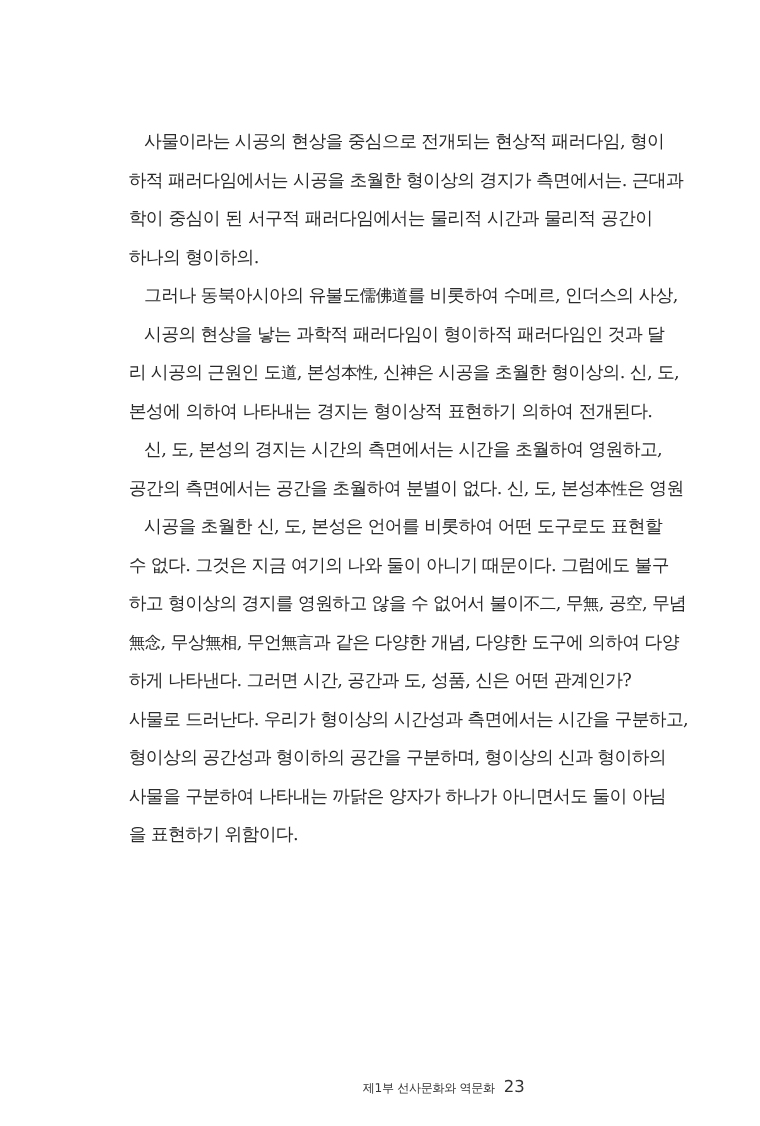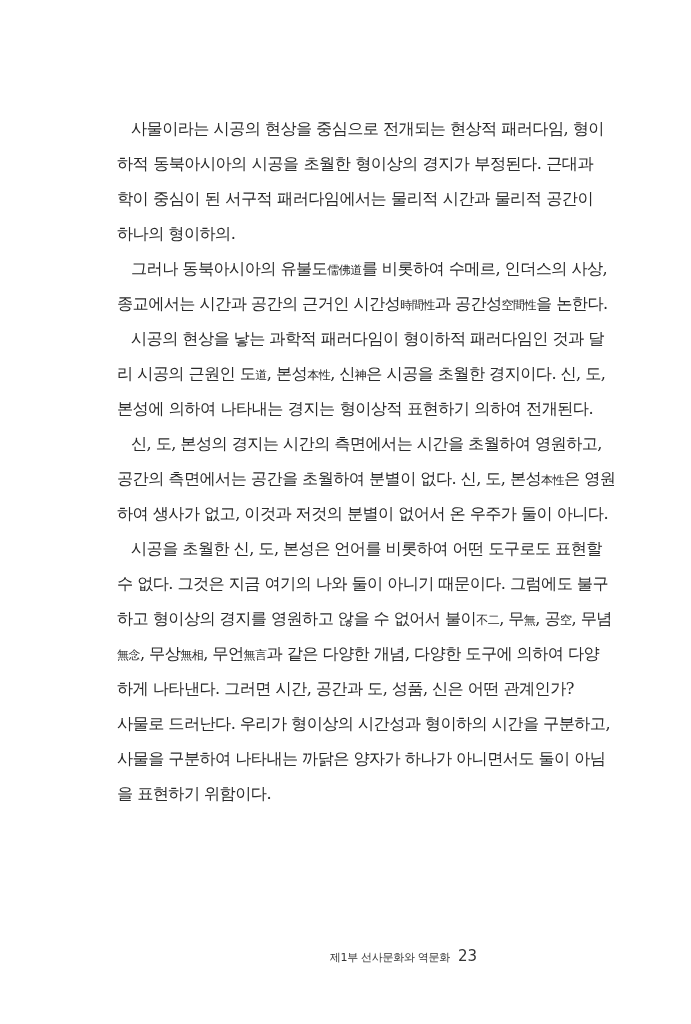--- a/index.html
+++ b/index.html
@@ -8,52 +8,51 @@
   .text-block { position: absolute; left: 117px; top: 111px; width: 476px; }
   .line {
     height: 35px; line-height: 35px;
     font-family: "DejaVu Serif", "Liberation Serif", serif;
     font-size: 16.2px; color: #2a2a2a;
     white-space: nowrap; text-align: justify; text-align-last: justify;
     letter-spacing: -0.6px;
   }
   .line.indent { padding-left: 14px; }
   .line.last { text-align-last: left; }
-  .han { font-size: 12px; letter-spacing: -0.5px; }
+  .han { font-size: 15px; letter-spacing: -0.5px; }
   .footer {
     position: absolute; right: 95px; top: 947px;
     font-family: "DejaVu Sans", "Liberation Sans", sans-serif;
     color: #333; display: flex; align-items: baseline; gap: 8px;
   }
   .footer .chapter { font-size: 11px; letter-spacing: -0.3px; }
-  .footer .pageno { font-size: 15px; }
+  .footer .pageno { font-size: 15px; margin-top: 32px; }
 </style>
 </head>
 <body>
 
 <div class="page">
   <div class="text-block" id="text-block">
       <div class="line indent"><span>사물이라는 시공의 현상을 중심으로 전개되는 현상적 패러다임, 형이</span></div>
-      <div class="line"><span>하적 동북아시아의 시공을 초월한 형이상의 경지가 부정된다. 근대과</span></div>
+      <div class="line"><span>하적 패러다임에서는 시공을 초월한 형이상의 경지가 측면에서는. 근대과</span></div>
       <div class="line"><span>학이 중심이 된 서구적 패러다임에서는 물리적 시간과 물리적 공간이</span></div>
       <div class="line last"><span>하나의 형이하의.</span></div>
       <div class="line indent"><span>그러나 동북아시아의 유불도</span><span class="han">儒佛道</span><span>를 비롯하여 수메르, 인더스의 사상,</span></div>
-      <div class="line"><span>종교에서는 시간과 공간의 근거인 시간성</span><span class="han">時間性</span><span>과 공간성</span><span class="han">空間性</span><span>을 논한다.</span></div>
       <div class="line indent"><span>시공의 현상을 낳는 과학적 패러다임이 형이하적 패러다임인 것과 달</span></div>
-      <div class="line"><span>리 시공의 근원인 도</span><span class="han">道</span><span>, 본성</span><span class="han">本性</span><span>, 신</span><span class="han">神</span><span>은 시공을 초월한 경지이다. 신, 도,</span></div>
+      <div class="line"><span>리 시공의 근원인 도</span><span class="han">道</span><span>, 본성</span><span class="han">本性</span><span>, 신</span><span class="han">神</span><span>은 시공을 초월한 형이상의. 신, 도,</span></div>
       <div class="line"><span>본성에 의하여 나타내는 경지는 형이상적 표현하기 의하여 전개된다.</span></div>
       <div class="line indent"><span>신, 도, 본성의 경지는 시간의 측면에서는 시간을 초월하여 영원하고,</span></div>
       <div class="line"><span>공간의 측면에서는 공간을 초월하여 분별이 없다. 신, 도, 본성</span><span class="han">本性</span><span>은 영원</span></div>
-      <div class="line"><span>하여 생사가 없고, 이것과 저것의 분별이 없어서 온 우주가 둘이 아니다.</span></div>
       <div class="line indent"><span>시공을 초월한 신, 도, 본성은 언어를 비롯하여 어떤 도구로도 표현할</span></div>
       <div class="line"><span>수 없다. 그것은 지금 여기의 나와 둘이 아니기 때문이다. 그럼에도 불구</span></div>
       <div class="line"><span>하고 형이상의 경지를 영원하고 않을 수 없어서 불이</span><span class="han">不二</span><span>, 무</span><span class="han">無</span><span>, 공</span><span class="han">空</span><span>, 무념</span></div>
       <div class="line"><span class="han">無念</span><span>, 무상</span><span class="han">無相</span><span>, 무언</span><span class="han">無言</span><span>과 같은 다양한 개념, 다양한 도구에 의하여 다양</span></div>
       <div class="line last"><span>하게 나타낸다. 그러면 시간, 공간과 도, 성품, 신은 어떤 관계인가?</span></div>
-      <div class="line"><span>사물로 드러난다. 우리가 형이상의 시간성과 형이하의 시간을 구분하고,</span></div>
+      <div class="line"><span>사물로 드러난다. 우리가 형이상의 시간성과 측면에서는 시간을 구분하고,</span></div>
+      <div class="line"><span>형이상의 공간성과 형이하의 공간을 구분하며, 형이상의 신과 형이하의</span></div>
       <div class="line"><span>사물을 구분하여 나타내는 까닭은 양자가 하나가 아니면서도 둘이 아님</span></div>
       <div class="line last"><span>을 표현하기 위함이다.</span></div>
     </div>
   <div class="footer">
     <span class="chapter">제1부 선사문화와 역문화</span>
     <span class="pageno">23</span>
   </div>
 </div>
 
 </body></html>

